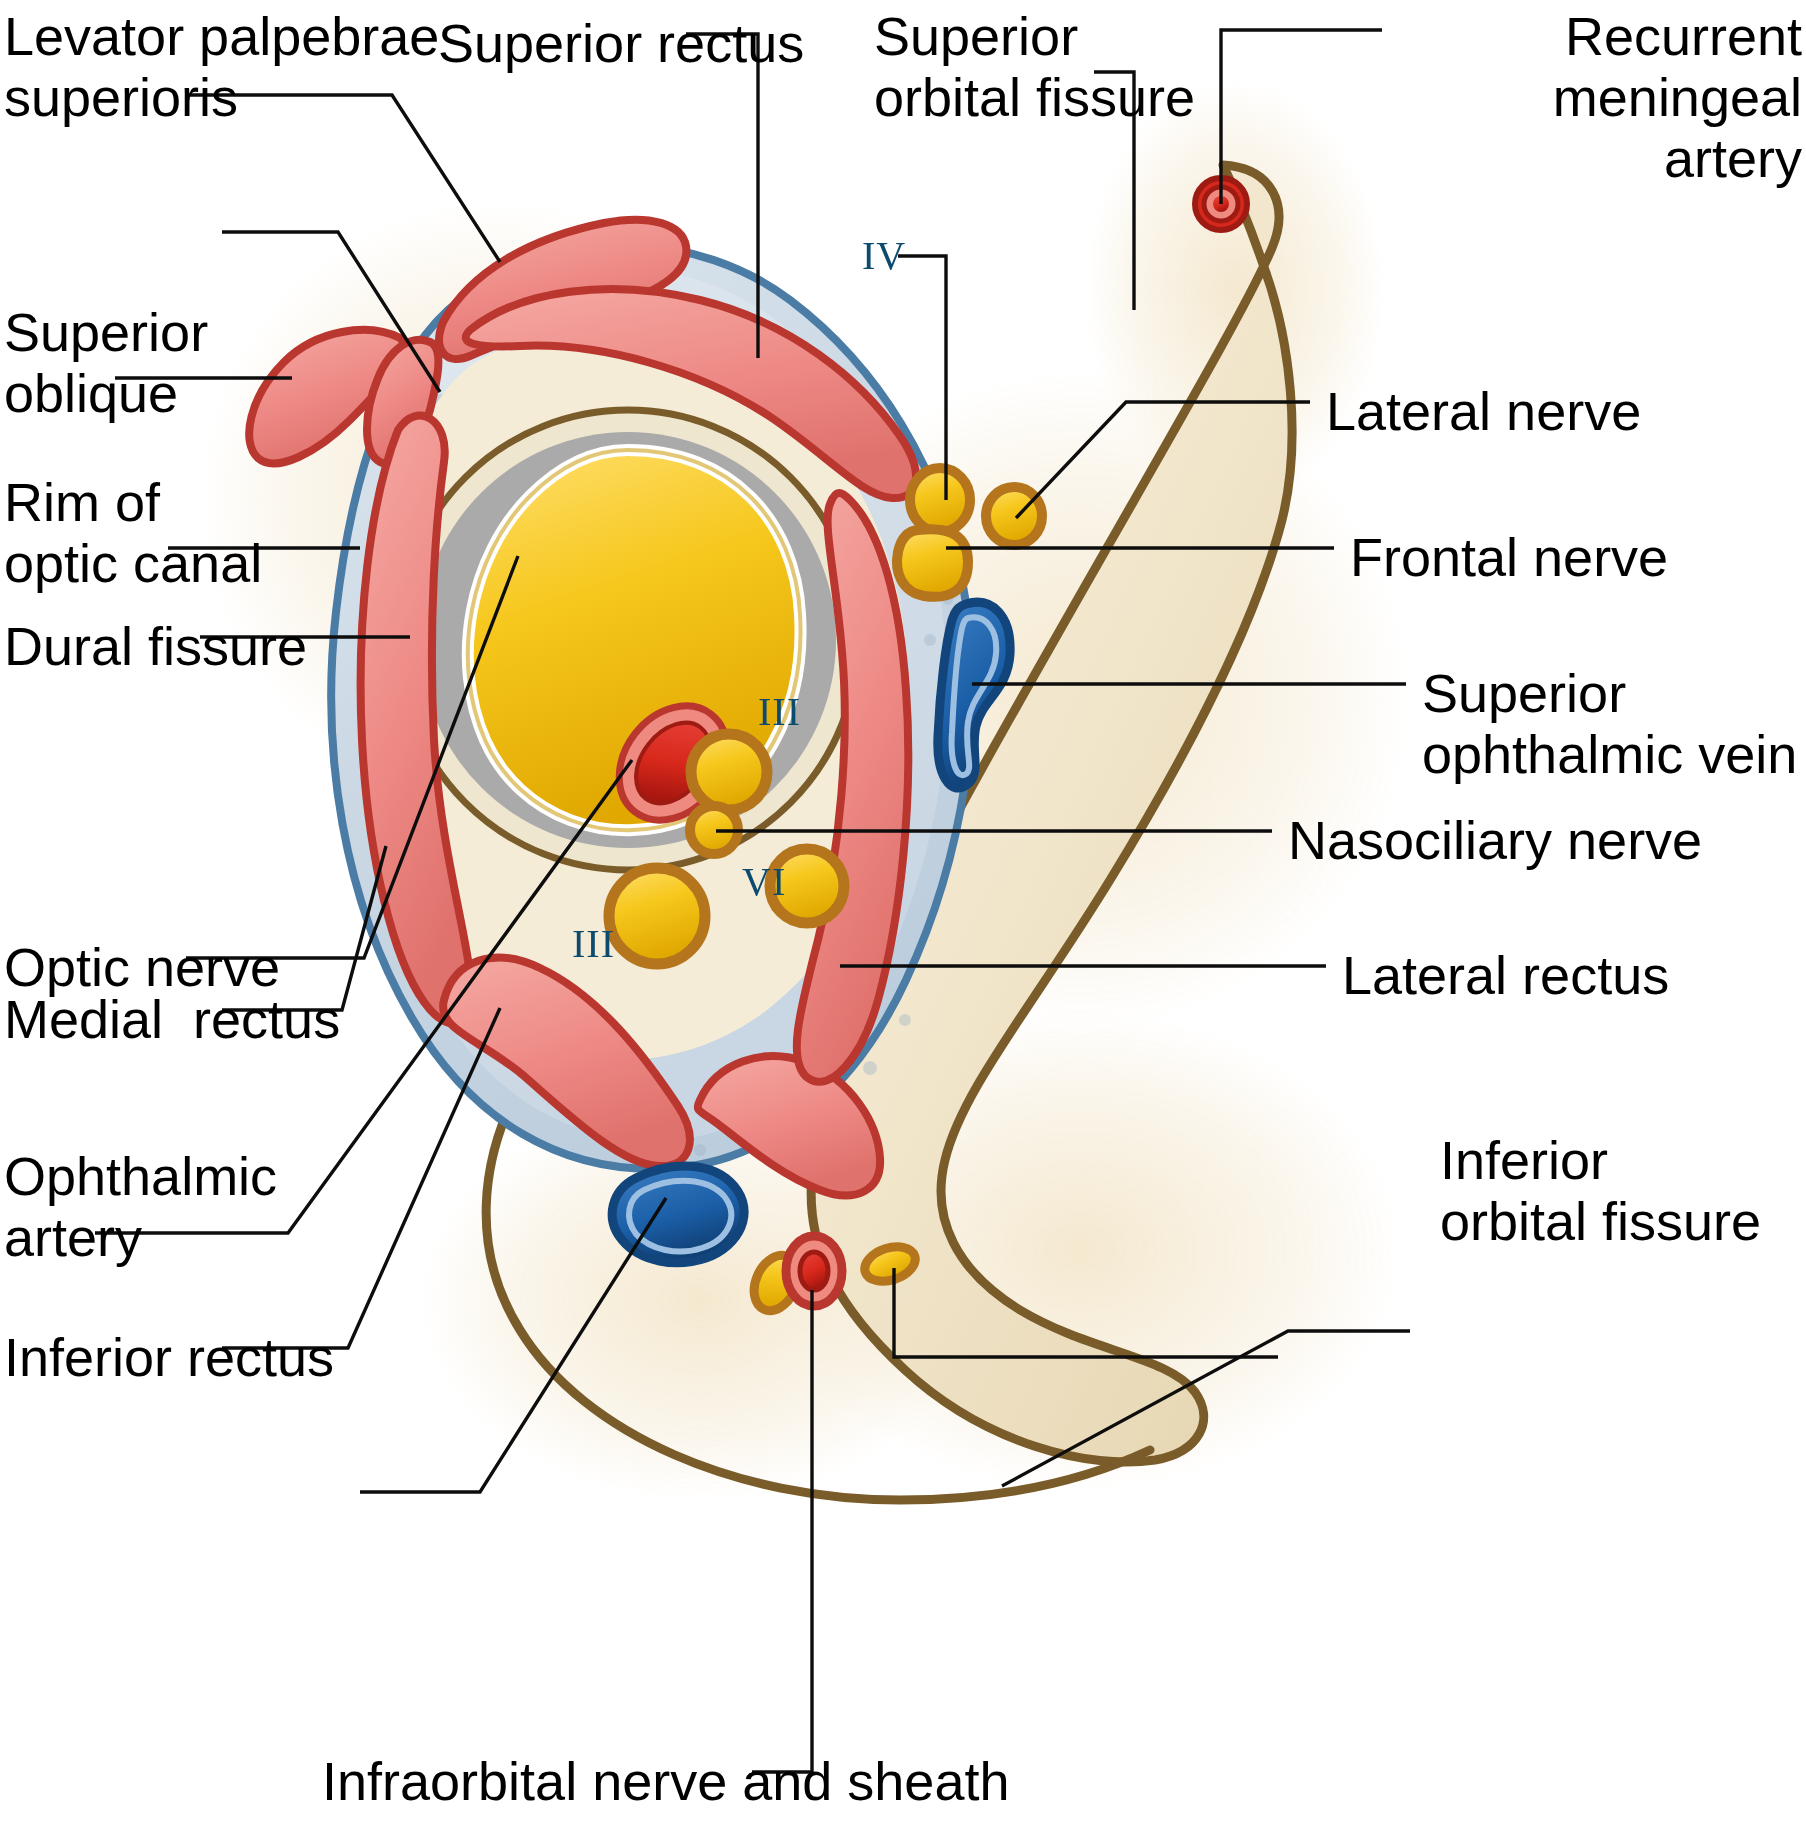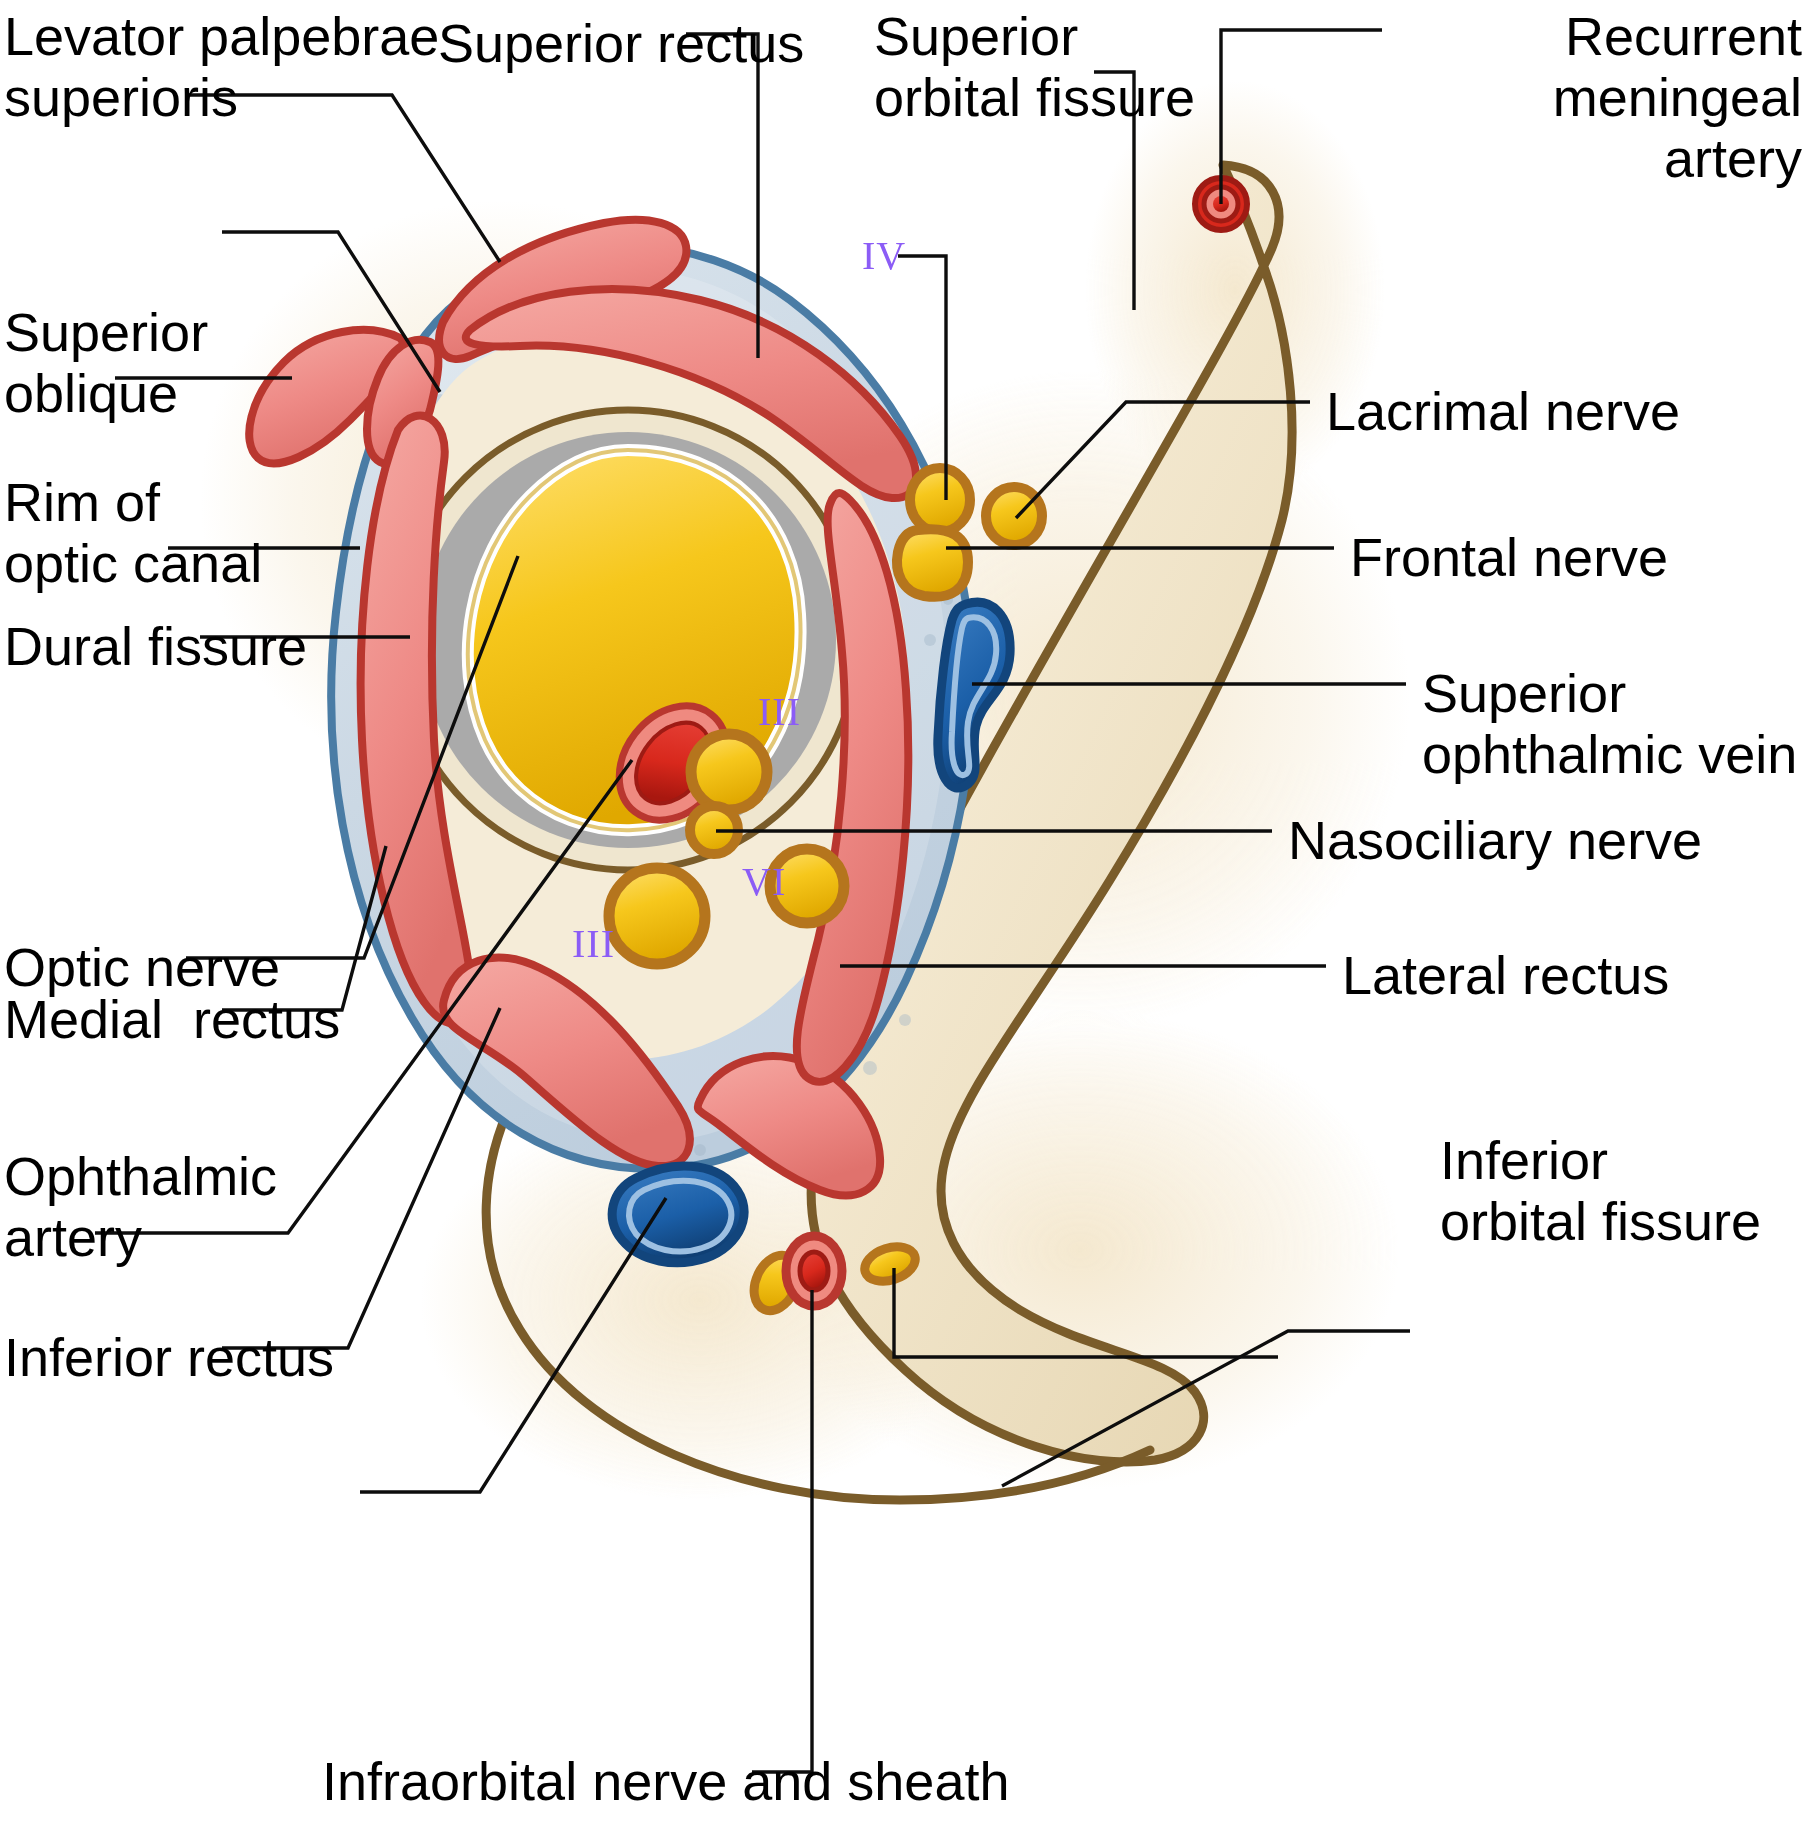--- a/index.html
+++ b/index.html
@@ -2,21 +2,21 @@
 <html><head>
 <meta charset="utf-8">
 <style>
   html,body{margin:0;padding:0;background:#ffffff;}
   body{width:1806px;height:1826px;position:relative;overflow:hidden;
        font-family:"Liberation Sans","DejaVu Sans",sans-serif;}
   #root{position:absolute;inset:0;}
   svg.layer{position:absolute;left:0;top:0;width:1806px;height:1826px;overflow:visible;}
   .lbl{position:absolute;color:#000;font-size:54px;line-height:1.13;white-space:pre;}
   .lbl.r{text-align:right;}
-  .rn{position:absolute;color:#8b5cf6;font-size:40px;font-family:"Liberation Serif","DejaVu Serif",serif;letter-spacing:1px;}
+  .rn{position:absolute;color:#0c4a6e;font-size:40px;font-family:"Liberation Serif","DejaVu Serif",serif;letter-spacing:1px;}
 </style>
 </head>
 <body>
 
 <div id="root">
 
   <svg class="layer" viewBox="0 0 1806 1826">
     <defs>
       <radialGradient id="gGlowBone" cx="50%" cy="50%" r="50%">
         <stop offset="0%" stop-color="#f2e3c4" stop-opacity="0.95"></stop>
@@ -334,21 +334,21 @@
 
   <div class="lbl" style="left:438px;top:13px;">Superior rectus</div>
 
   <div class="lbl" style="left:874px;top:6px;">Superior
 orbital fissure</div>
 
   <div class="lbl r" style="left:1358px;top:6px;width:444px;">Recurrent
 meningeal
 artery</div>
 
-  <div class="lbl" style="left:1326px;top:381px;">Lacrimal nerve</div>
+  <div class="lbl" style="left:1326px;top:381px;">Lateral nerve</div>
 
   <div class="lbl" style="left:1350px;top:527px;">Frontal nerve</div>
 
   <div class="lbl" style="left:1422px;top:663px;">Superior
 ophthalmic vein</div>
 
   <div class="lbl" style="left:1288px;top:810px;">Nasociliary nerve</div>
 
   <div class="lbl" style="left:1342px;top:945px;">Lateral rectus</div>
 

